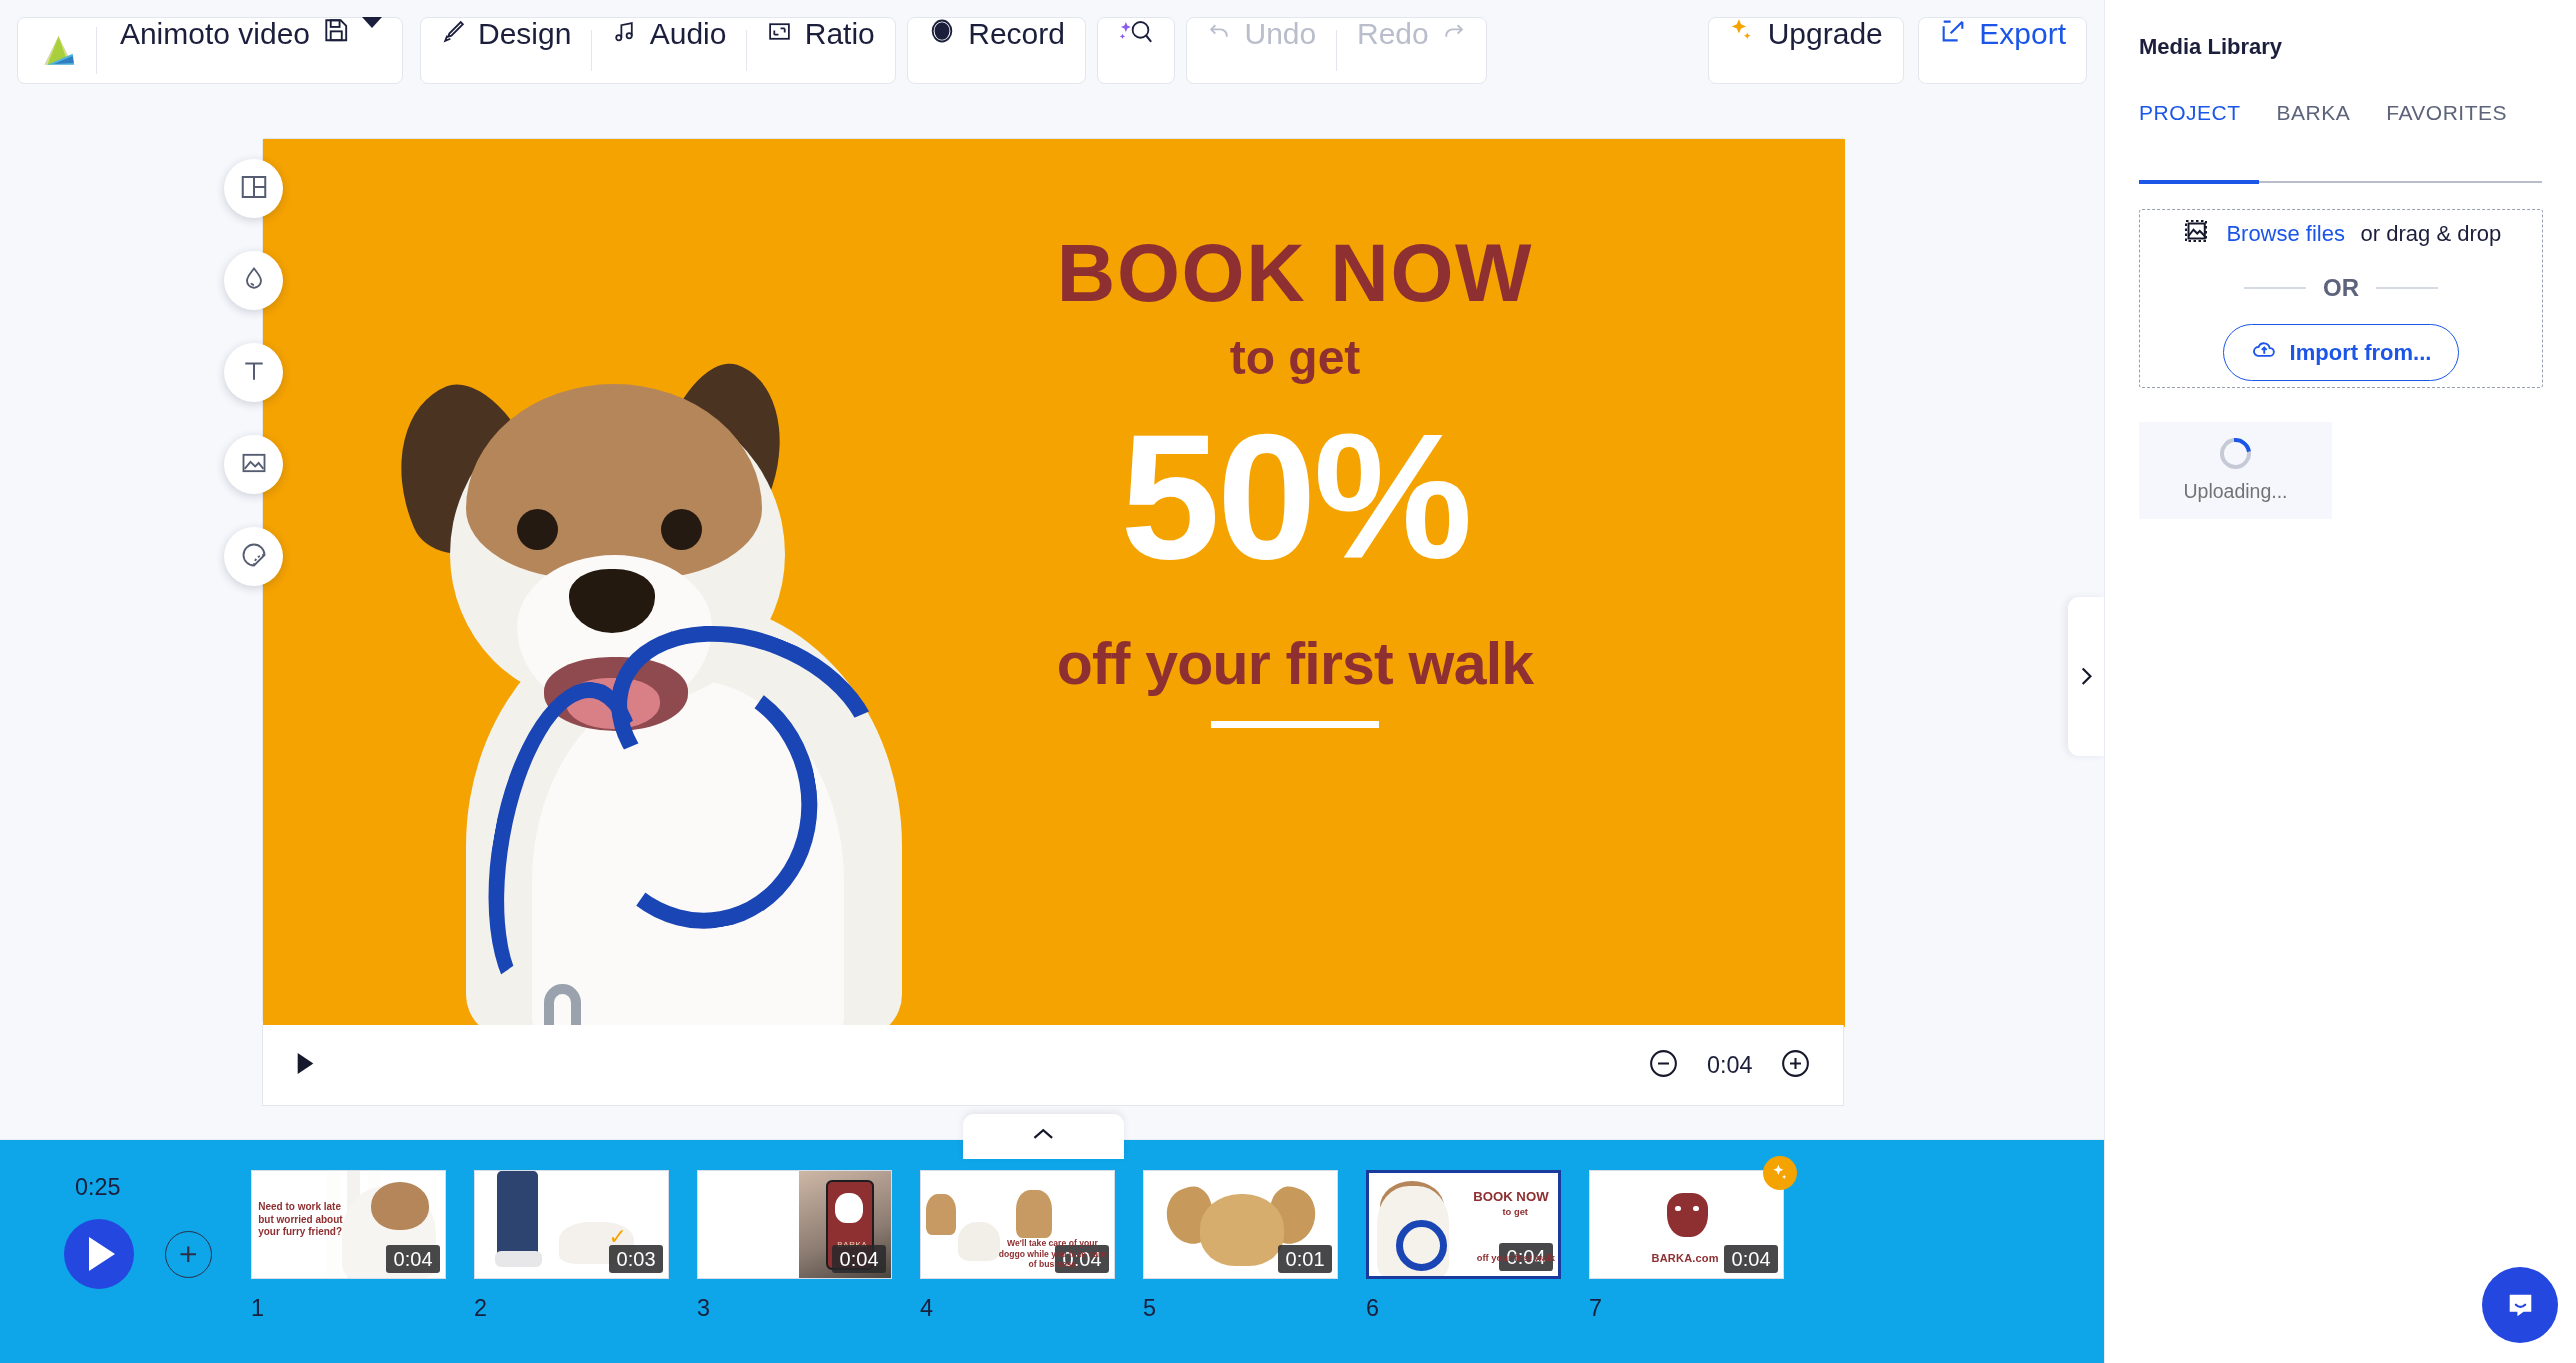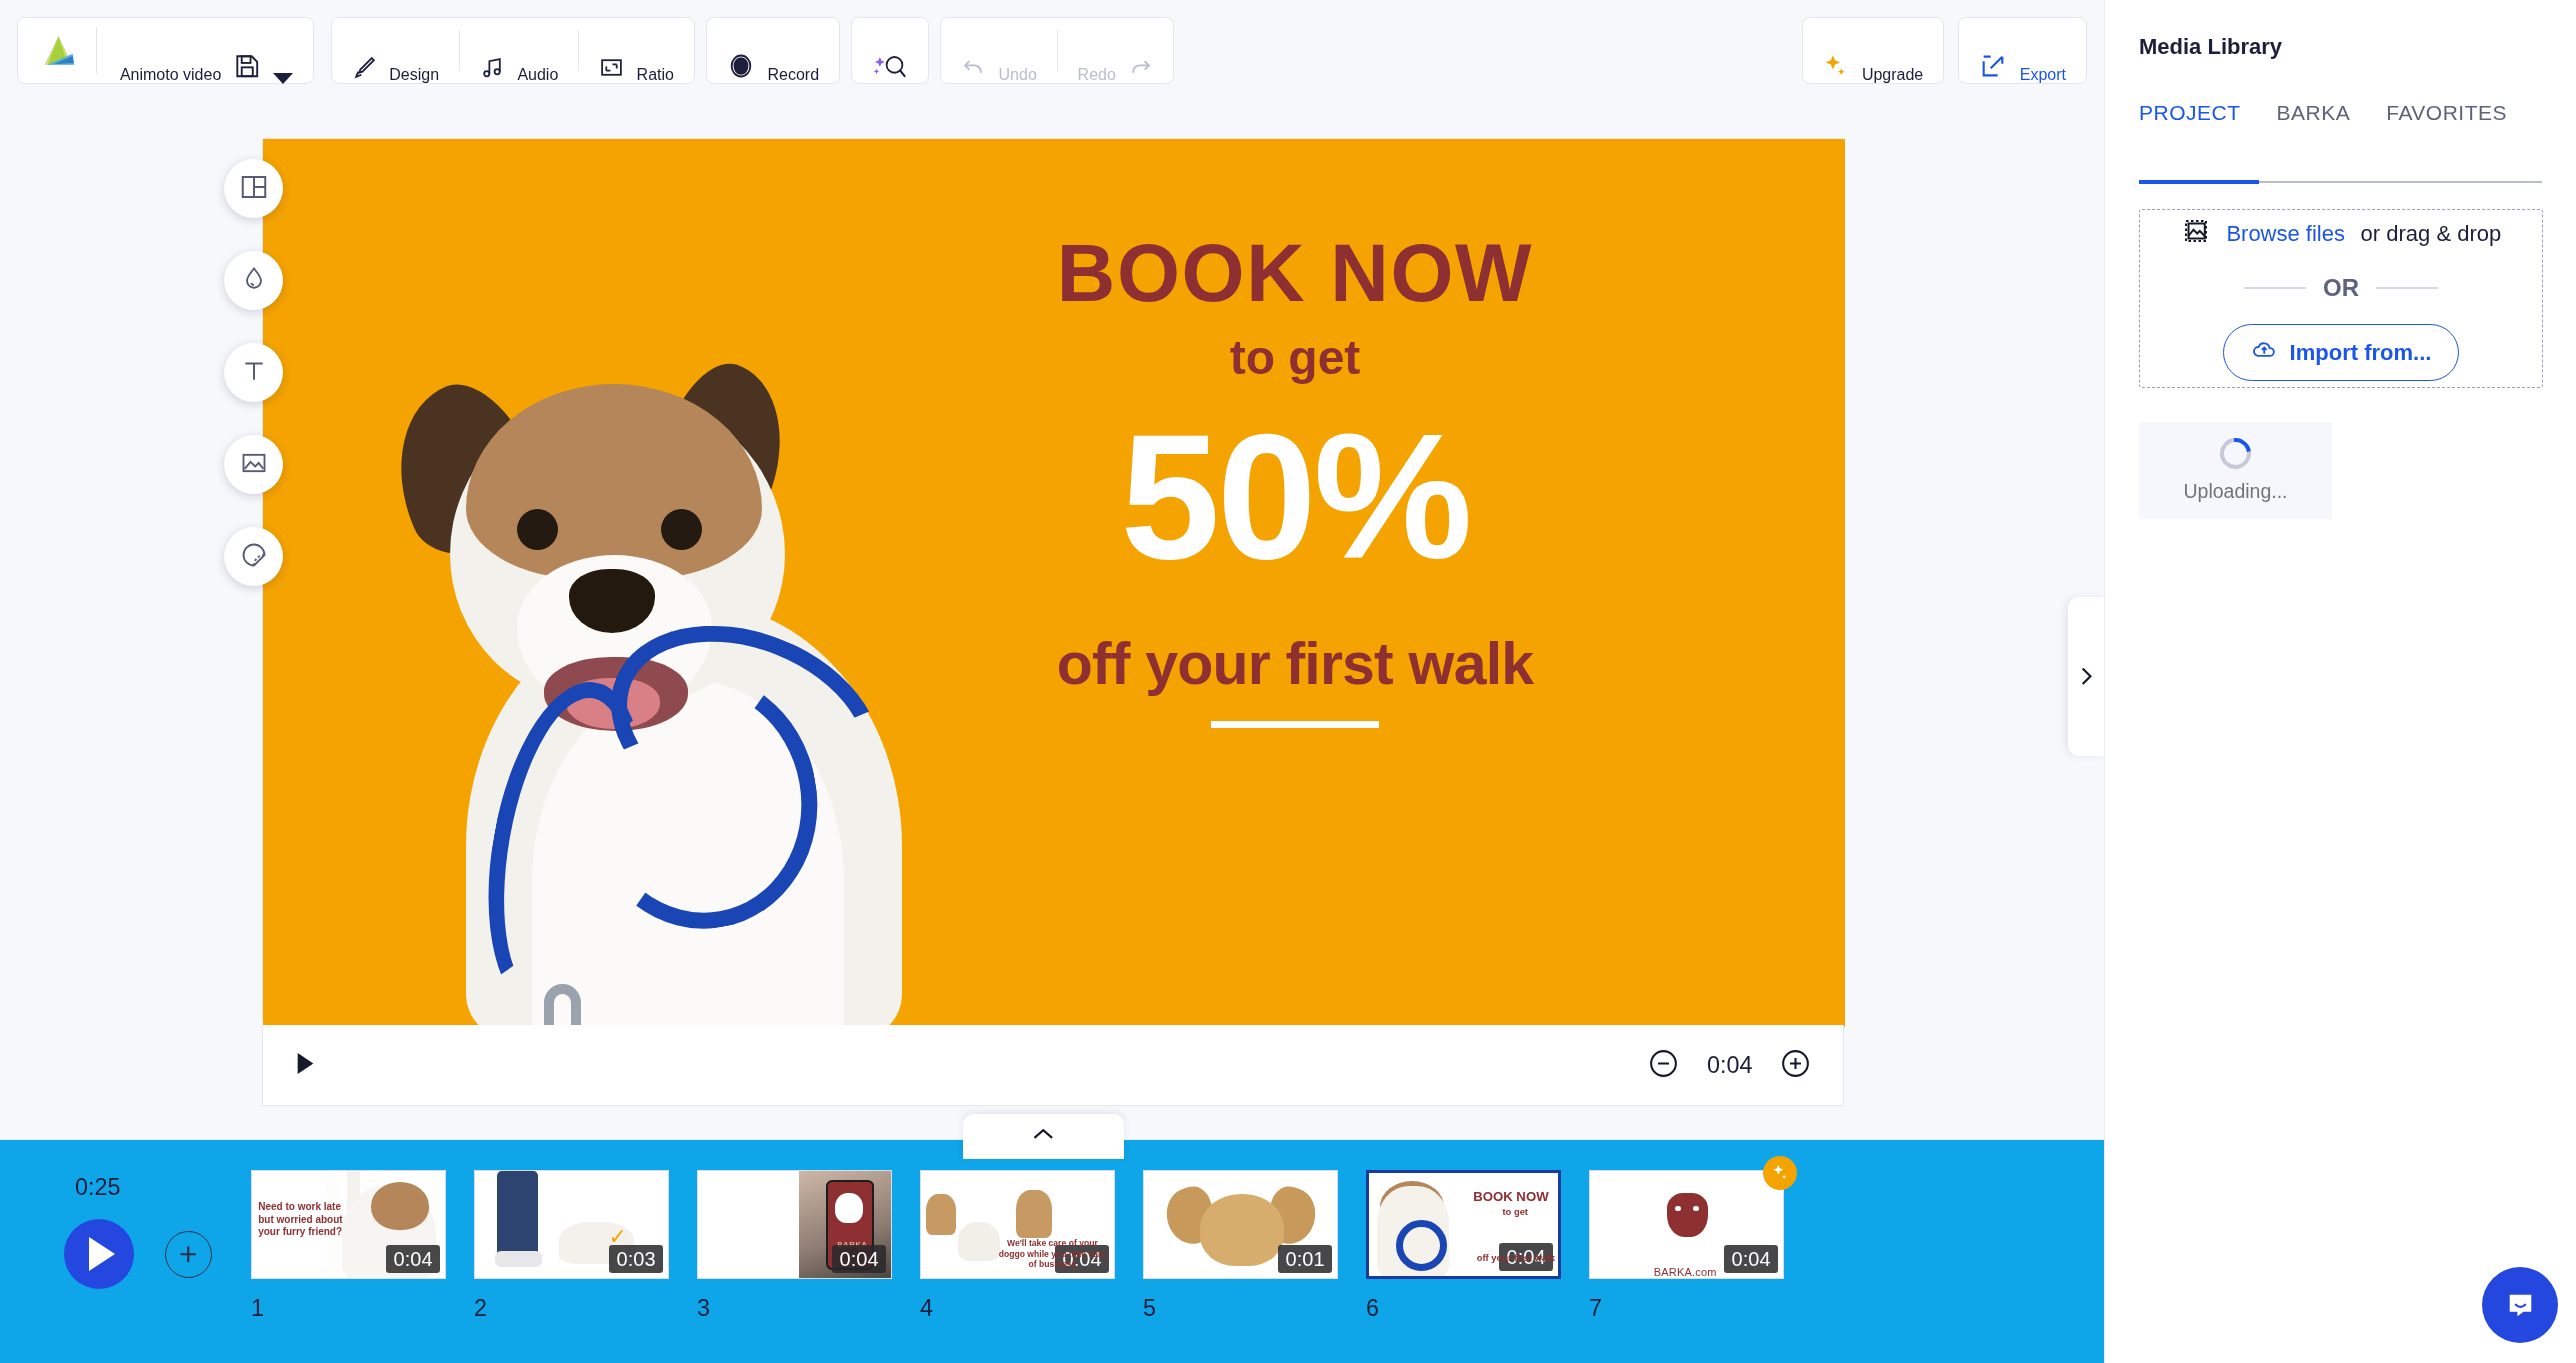--- a/index.html
+++ b/index.html
@@ -15,23 +15,23 @@
   .topbar {
     position: absolute; left: 0; top: 0; width: 2104px; height: 100px;
     background: #f7f8fc;
     display: flex; align-items: center; padding: 0 17px;
   }
   .tb-group {
     background: #ffffff; border: 0.8px solid #e3e6ef; border-radius: 7.8px;
     height: 67px; display: flex; align-items: center;
   }
   .tb-item {
-    display: flex; align-items: flex-end; gap: 12.5px;
+    display: flex; align-items: flex-start; gap: 12.5px;
     height: 67px; padding: 0 20px; cursor: pointer;
-    font-size: 16px; color: #1b1f3b; white-space: nowrap;
+    font-size: 30px; color: #1b1f3b; white-space: nowrap;
   }
   .tb-sep { width: 0.8px; height: 41px; background: #e3e6ef; }
   .logo-wrap { padding: 0 17px 0 20px; display: flex; align-items: center; }
   .brand-group { margin-right: 17px; }
   .divider-v { width: 0.8px; height: 47px; background: #e3e6ef; margin: 0 3.1px 0 0; }
   .caret { width: 0; height: 0; border-left: 10px solid transparent;
            border-right: 10px solid transparent; border-top: 11.7px solid #1b1f3b; }
   .tb-disabled { color: #b9bdcc; cursor: default; }
   .upgrade-grp { margin-left: auto; }
   .export-txt { color: #1b56e8; }
@@ -260,22 +260,22 @@
   .s6 .c1 { right: 9.4px; top: 15.6px; color: #8E2F31; font-size: 13.2px; font-weight: 800; }
   .s6 .c2 { right: 30px; top: 33px; color: #8E2F31; font-size: 9.4px; font-weight: 700; }
   .s6 .c3 { right: 23.4px; top: 45px; color: #fff; font-size: 26.5px; font-weight: 700; }
   .s6 .c4 { right: 3.1px; bottom: 12.5px; color: #8E2F31; font-size: 9.4px; font-weight: 700; }
   .s7 { background: #ffffff; }
   .s7 .logo-face { position: absolute; left: 50%; top: 22px; margin-left: -20px;
                    width: 41px; height: 44px; background: #8E2F31;
                    border-radius: 40% 40% 42% 42% / 34% 34% 50% 50%; }
   .s7 .lf-eye { position: absolute; top: 12.5px; width: 5.5px; height: 5.5px;
                 background: #fff; border-radius: 50%; }
-  .s7 .lbl { position: absolute; left: 50%; transform: translateX(-52%); bottom: 0;
-             color: #8E2F31; font-size: 11px; font-weight: 400; letter-spacing: 0.2px; }
+  .s7 .lbl { position: absolute; left: 50%; transform: translateX(-52%); bottom: 14px;
+             color: #8E2F31; font-size: 11px; font-weight: 700; letter-spacing: 0.2px; }
 
   
   .rightpanel {
     position: absolute; right: 0; top: 0; width: 472px; height: 1364px;
     background: #ffffff; border-left: 0.8px solid #e9ecf5;
   }
   .rp-title { padding: 34px 0 0 34px; font-size: 22px; font-weight: 700; color: #1b1f3b; }
   .rp-tabs { display: flex; margin: 41px 0 0 34px; gap: 36px; position: relative; }
   .rp-tab { font-size: 21px; letter-spacing: 0.5px; color: #5d637a;
             padding-bottom: 17px; cursor: pointer; }

